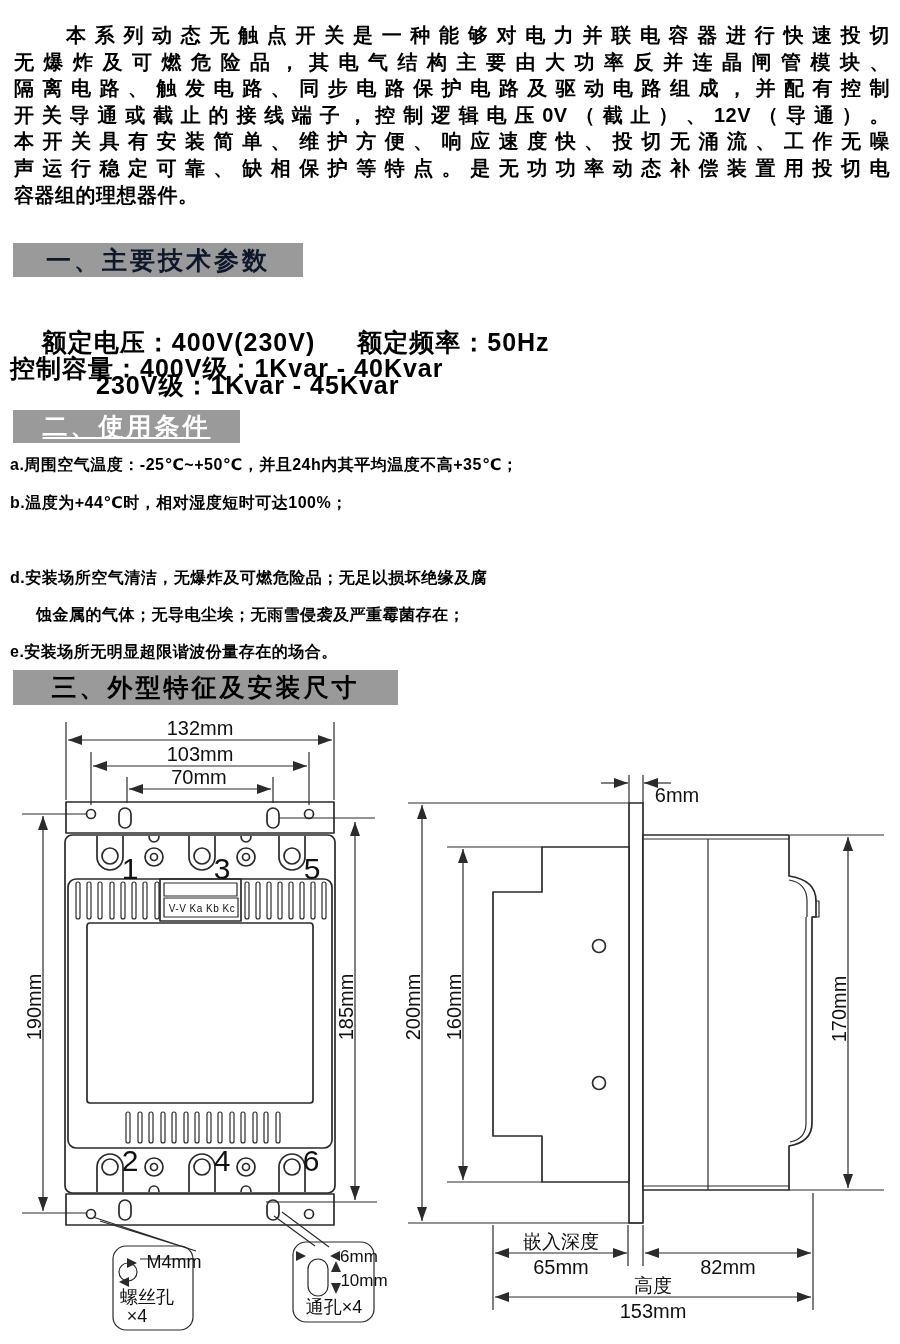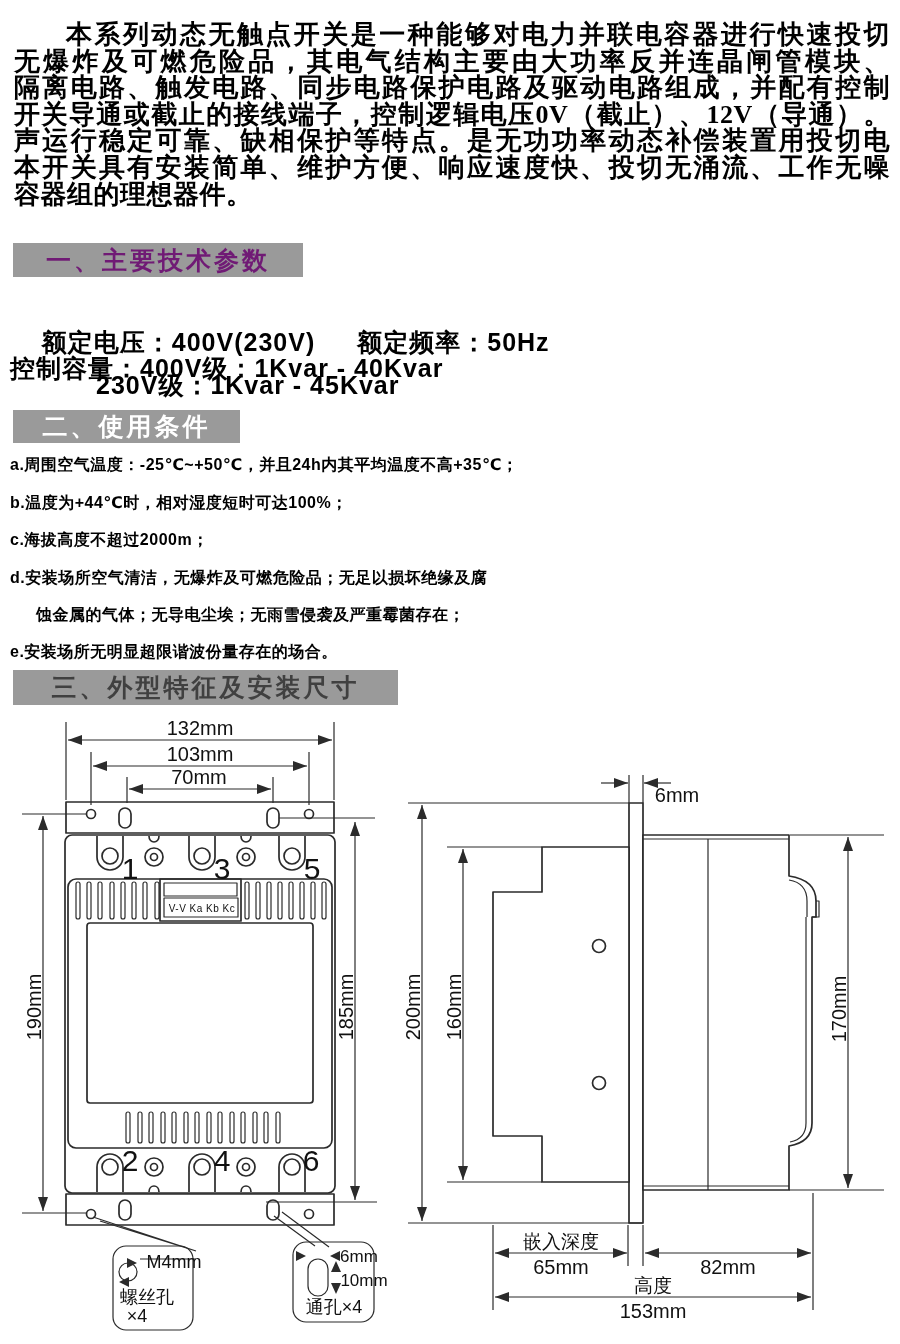--- a/index.html
+++ b/index.html
@@ -1,20 +1,20 @@
 <!DOCTYPE html>
 <html><head>
 <meta charset="utf-8">
 <style>
   html,body{margin:0;padding:0;background:#fff;}
   .page{position:relative;width:900px;height:1344px;background:#ffffff;overflow:hidden;
         font-family:"Liberation Sans","DejaVu Sans",sans-serif;color:#000;}
   
-  .intro{position:absolute;top:22px;left:14px;width:876px;font-size:26px;font-weight:bold;
-         line-height:26.6px;letter-spacing:.5px;font-family:Liberation Serif, serif;}
+  .intro{position:absolute;top:22px;left:14px;width:876px;font-size:20px;font-weight:bold;
+         line-height:26.6px;letter-spacing:.5px;}
   .iline{text-align:justify;text-align-last:justify;white-space:normal;}
   .iline.first{padding-left:52px;}
   .iline.last{text-align-last:left;}
   
   .section-header{position:absolute;left:13px;display:flex;align-items:center;justify-content:center;
         font-size:25px;font-weight:bold;letter-spacing:3px;}
   #sh1{top:243px;width:290px;height:34px;}
   #sh2{top:410px;width:227px;height:33px;}
   #sh3{top:670px;width:385px;height:35px;}
   
@@ -34,45 +34,44 @@
 </head>
 <body>
 
 <div class="page">
 
   <div class="intro">
     <div class="iline first">本系列动态无触点开关是一种能够对电力并联电容器进行快速投切</div>
     <div class="iline">无爆炸及可燃危险品，其电气结构主要由大功率反并连晶闸管模块、</div>
     <div class="iline">隔离电路、触发电路、同步电路保护电路及驱动电路组成，并配有控制</div>
     <div class="iline">开关导通或截止的接线端子，控制逻辑电压0V（截止）、12V（导通）。</div>
+    <div class="iline">本开关具有安装简单、维护方便、响应速度快、投切无涌流、工作无噪</div>
     <div class="iline">声运行稳定可靠、缺相保护等特点。是无功功率动态补偿装置用投切电</div>
-    <div class="iline">本开关具有安装简单、维护方便、响应速度快、投切无涌流、工作无噪</div>
     <div class="iline last">容器组的理想器件。</div>
   </div>
 
-  <div class="section-header" id="sh1" style="background: rgb(154, 154, 154); color: #701a75;">
+  <div class="section-header" id="sh1" style="background: rgb(154, 154, 154); color: #0f172a;">
     <span>一、主要技术参数</span>
   </div>
   <div class="spec" id="spec1">
     <span>额定电压：400V(230V)</span><span class="gap">额定频率：50Hz</span>
   </div>
   <div class="spec" id="spec2">控制容量：400V级：1Kvar - 40Kvar</div>
   <div class="spec" id="spec3">230V级：1Kvar - 45Kvar</div>
 
-  <div class="section-header" id="sh2" style="background: rgb(154, 154, 154); color: rgb(255, 255, 255);">
+  <div class="section-header" id="sh2" style="background: rgb(154, 154, 154); color: rgb(255, 255, 255); text-decoration: underline;">
     <span>二、使用条件</span>
   </div>
   <div class="cond" id="cond0">a.周围空气温度：-25℃~+50℃，并且24h内其平均温度不高+35℃；</div>
   <div class="cond" id="cond1">b.温度为+44℃时，相对湿度短时可达100%；</div>
-  <div class="cond" id="cond2">c.海拔高度不超过2000m；</div>
   <div class="cond" id="cond3">d.安装场所空气清洁，无爆炸及可燃危险品；无足以损坏绝缘及腐</div>
   <div class="cond" id="cond4">蚀金属的气体；无导电尘埃；无雨雪侵袭及严重霉菌存在；</div>
   <div class="cond" id="cond5">e.安装场所无明显超限谐波份量存在的场合。</div>
 
-  <div class="section-header" id="sh3" style="background: rgb(154, 154, 154); color: #404040; align-items: center;">
+  <div class="section-header" id="sh3" style="background: rgb(154, 154, 154); color: #000000; align-items: center;">
     <span>三、外型特征及安装尺寸</span>
   </div>
 
   <svg class="drawing" width="900" height="634" viewBox="0 710 900 634">
     <defs>
       <marker id="as" markerUnits="userSpaceOnUse" markerWidth="16" markerHeight="11" refX="1" refY="5" orient="auto">
         <path d="M15,0 L1,5 L15,10 Z" fill="#2b2b2b"></path>
       </marker>
       <marker id="ae" markerUnits="userSpaceOnUse" markerWidth="16" markerHeight="11" refX="15" refY="5" orient="auto">
         <path d="M1,0 L15,5 L1,10 Z" fill="#2b2b2b"></path>

